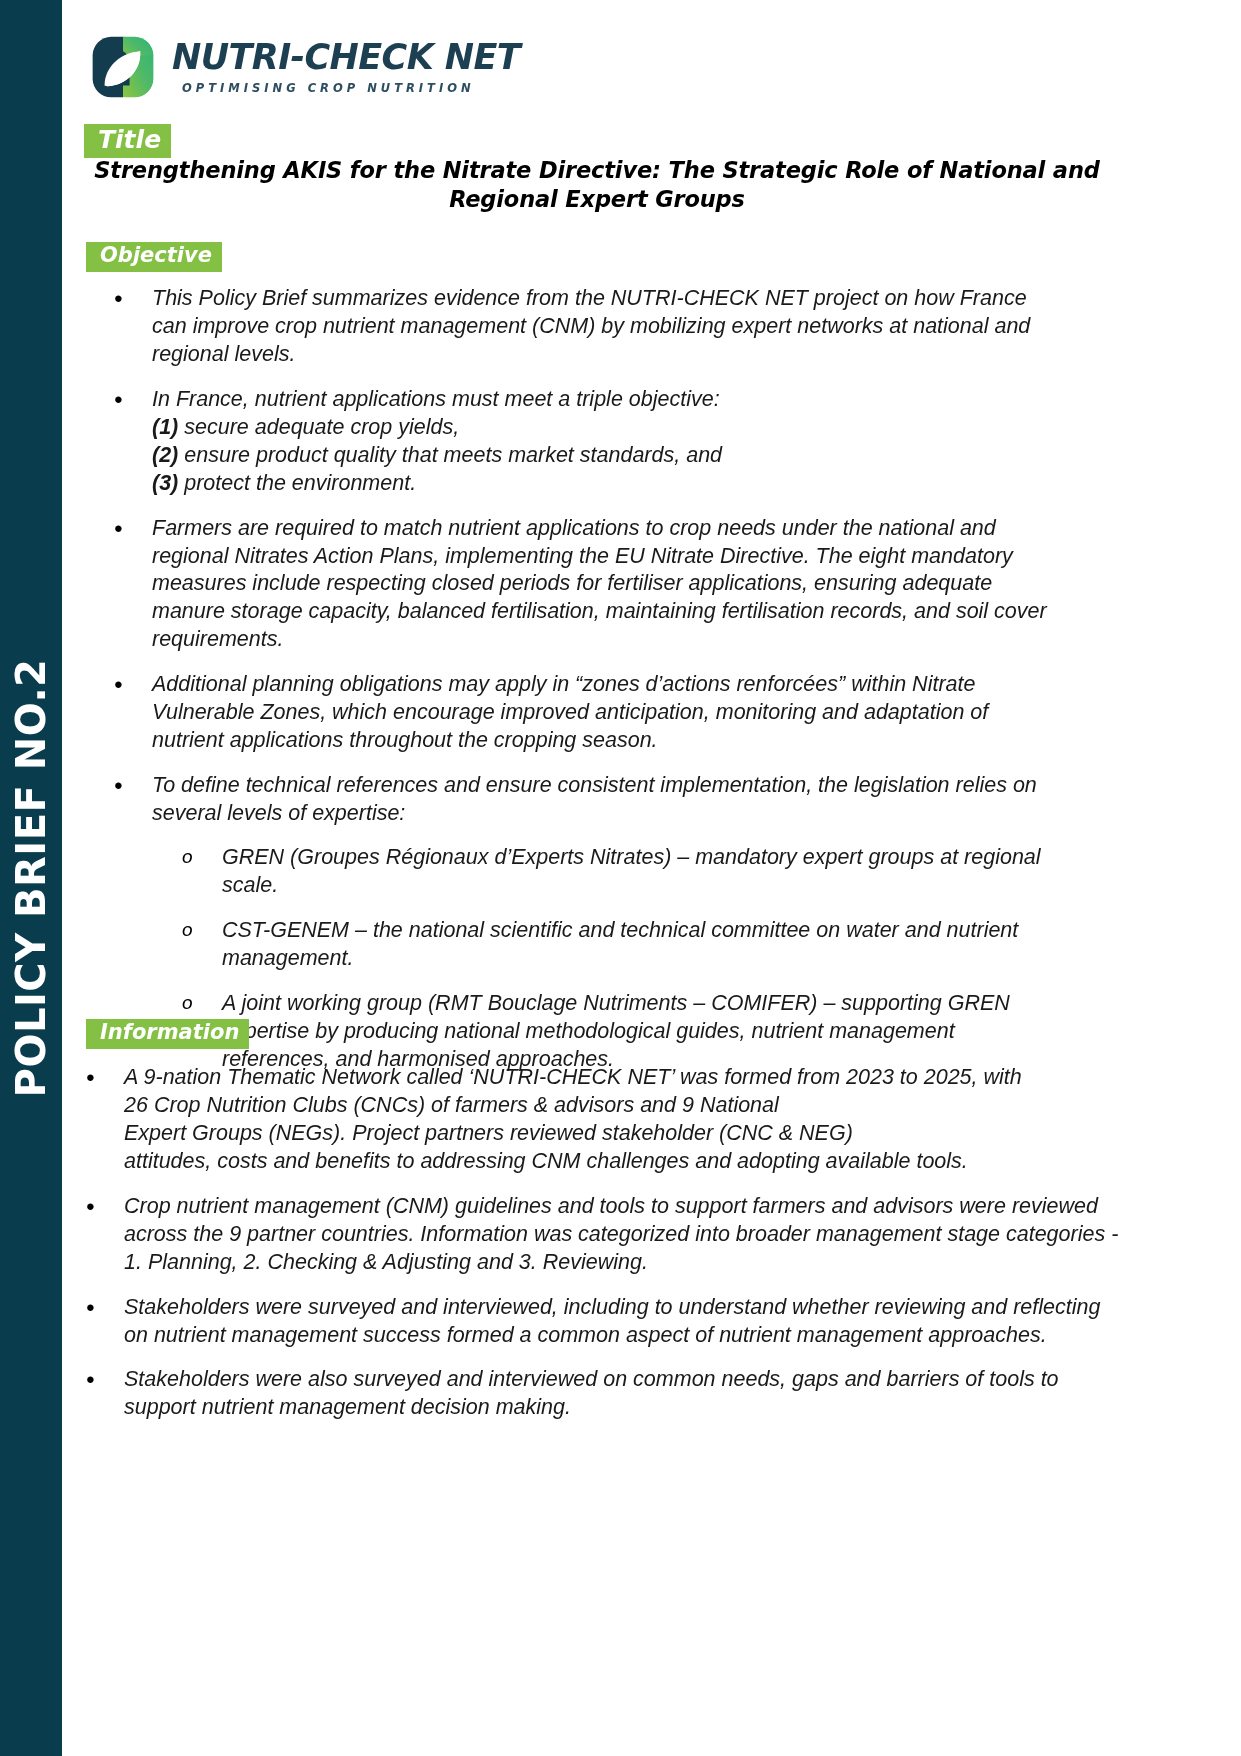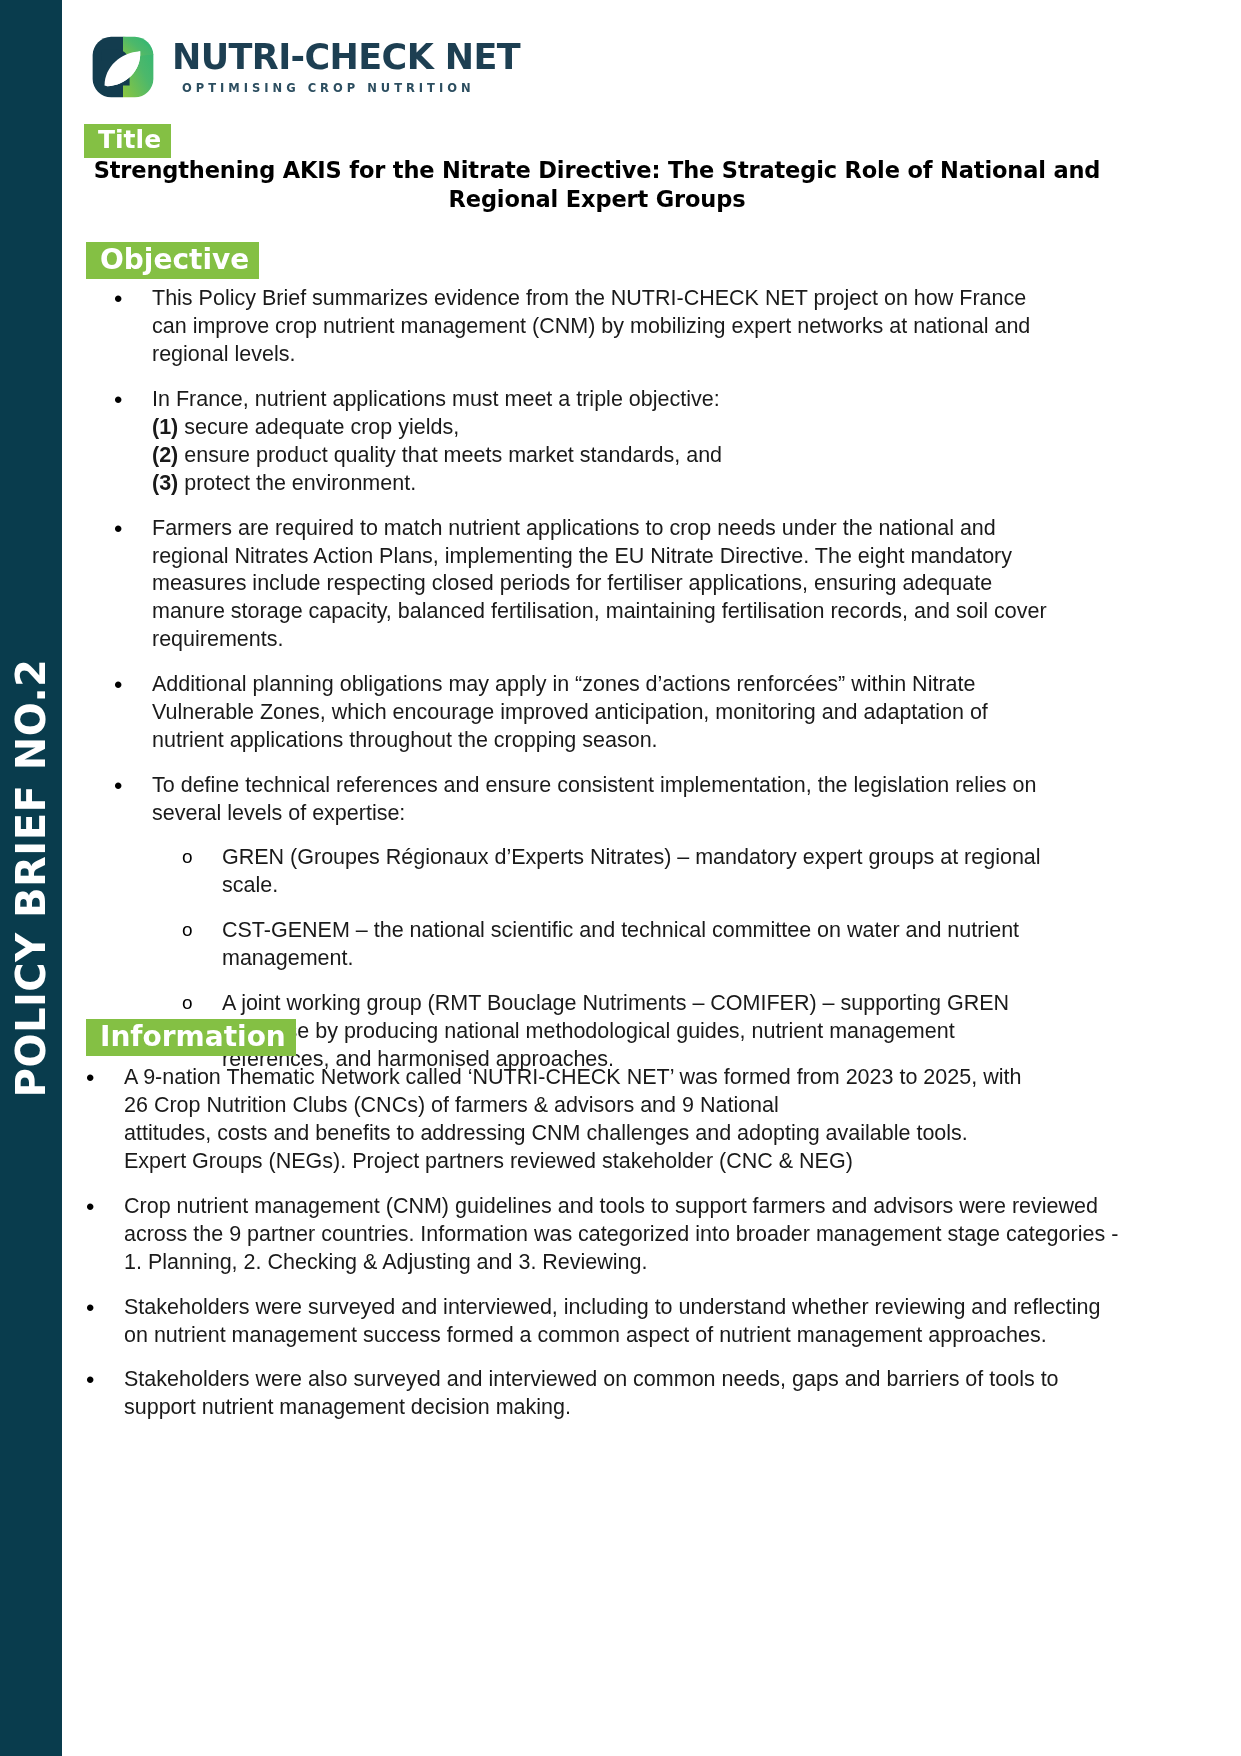--- a/index.html
+++ b/index.html
@@ -39,20 +39,21 @@
   }
 
   
   #page {
     position: absolute;
     left: 62px;
     top: 0;
     width: 1179px;
     height: 1388px;
     padding: 0;
+    font-style: italic;
   }
 
   
   #logo-row {
     position: absolute;
     left: 28px;
     top: 34px;
     display: flex;
     align-items: center;
     gap: 16px;
@@ -81,21 +82,21 @@
   .chip {
     display: inline-block;
     background: #84C044;
     color: #ffffff;
     font-family: "DejaVu Sans", sans-serif;
     font-weight: bold;
     line-height: 1.12;
     padding: 2px 10px 4px 14px;
   }
   .chip.small { font-size: 25px; }
-  .chip.big { font-size: 28px; }
+  .chip.big { font-size: 21px; }
 
   
   .doc-title {
     font-family: "DejaVu Sans", sans-serif;
     font-size: 22.5px;
     font-weight: bold;
     color: #000000;
     line-height: 1.30;
     letter-spacing: -0.15px;
   }
@@ -234,22 +235,22 @@
   <div id="method-chip-pos">
     <span class="chip big">Information</span>
   </div>
 
   <ul class="lvl1 body-text" id="method-list">
       <li class="b1">
         <span class="mark">•</span>
         <div>
           <div>A 9-nation Thematic Network called ‘NUTRI-CHECK NET’ was formed from 2023 to 2025, with</div>
           <div>26 Crop Nutrition Clubs (CNCs) of farmers &amp; advisors and 9 National</div>
+          <div>Expert Groups (NEGs). Project partners reviewed stakeholder (CNC &amp; NEG)</div>
           <div>attitudes, costs and benefits to addressing CNM challenges and adopting available tools.</div>
-          <div>Expert Groups (NEGs). Project partners reviewed stakeholder (CNC &amp; NEG)</div>
         </div>
       </li>
       <li class="b1">
         <span class="mark">•</span>
         <div>Crop nutrient management (CNM) guidelines and tools to support farmers and advisors were reviewed across the 9 partner countries. Information was categorized into broader management stage categories - 1. Planning, 2. Checking &amp; Adjusting and 3. Reviewing.</div>
       </li>
       <li class="b1">
         <span class="mark">•</span>
         <div>Stakeholders were surveyed and interviewed, including to understand whether reviewing and reflecting on nutrient management success formed a common aspect of nutrient management approaches.</div>
       </li>

